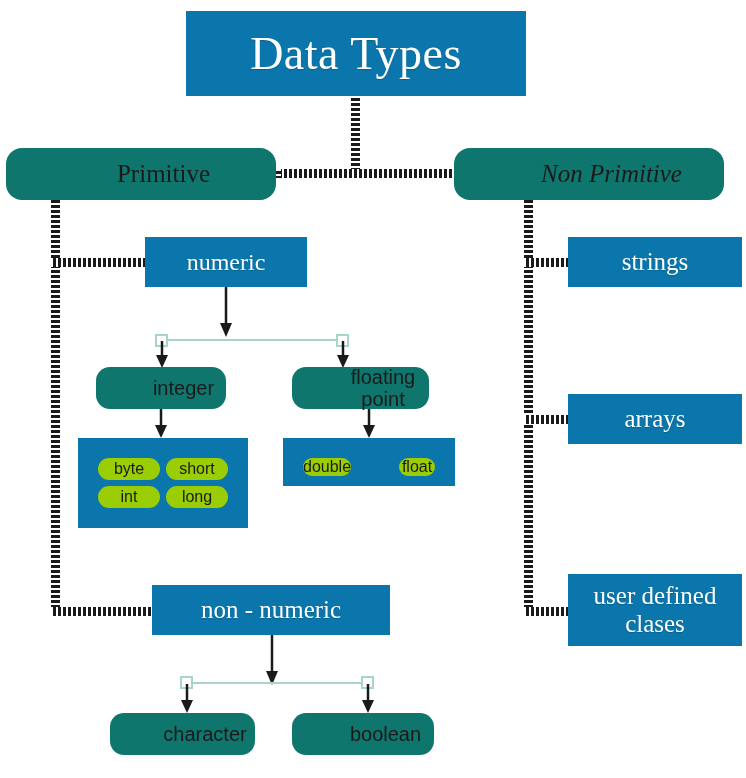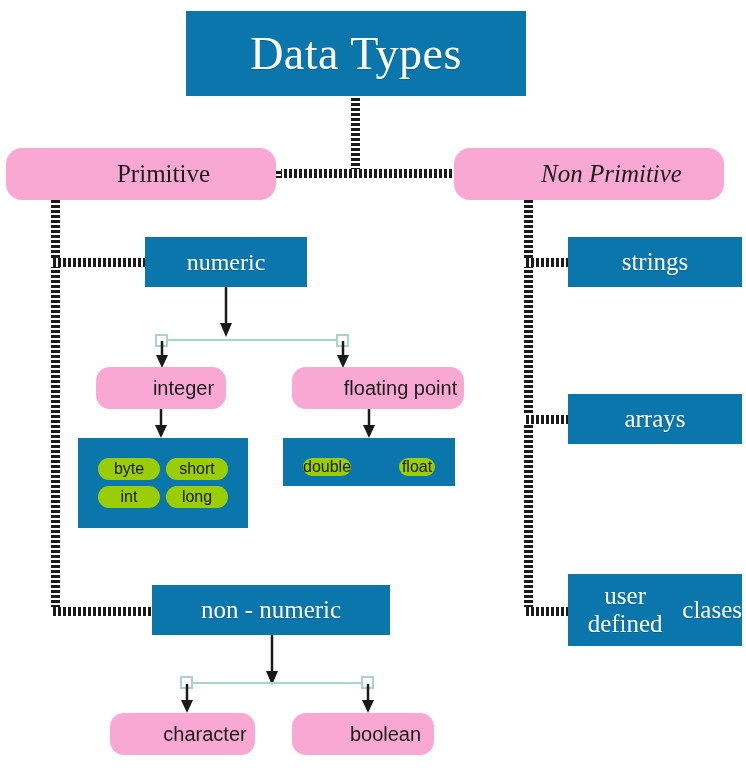--- a/index.html
+++ b/index.html
@@ -30,21 +30,21 @@
   }
 
   .blue-box {
     background: #0b76ac;
     color: #ffffff;
     font-family: "Liberation Serif", serif;
     text-shadow: 0 1px 1px rgba(0,0,0,0.18);
   }
 
   .green-pill {
-    background: #f9a8d4;
+    background: #0f766e;
     color: #1a1a1a;
     border-radius: 14px;
     font-family: "Liberation Serif", serif;
     padding-left: 45px;
   }
 
   .green-pill.sans {
     font-family: "Liberation Sans", sans-serif;
   }
 
@@ -92,34 +92,34 @@
   #node-arrays {
     left: 568px; top: 394px;
     width: 174px; height: 50px;
     font-size: 25px;
   }
 
   #node-userdefined {
     left: 568px; top: 574px;
     width: 174px; height: 72px;
     font-size: 25px;
-    flex-direction: row;
+    flex-direction: column;
     justify-content: center;
   }
   #node-userdefined span { display: block; }
 
   #node-integer {
     left: 96px; top: 367px;
     width: 130px; height: 42px;
     font-size: 20px;
   }
 
   #node-floatingpoint {
     left: 292px; top: 367px;
-    width: 172px; height: 42px;
+    width: 137px; height: 42px;
     font-size: 20px;
   }
 
   #node-character {
     left: 110px; top: 713px;
     width: 145px; height: 42px;
     font-size: 20px;
   }
 
   #node-boolean {

